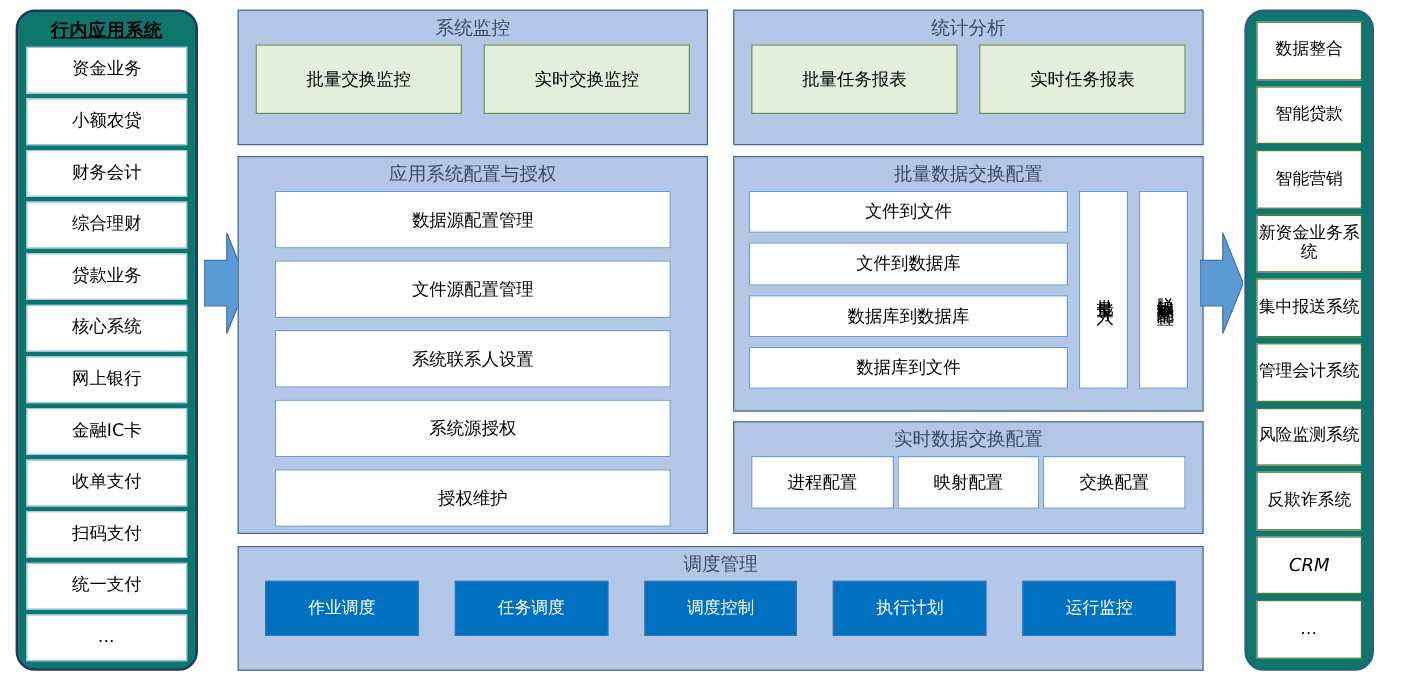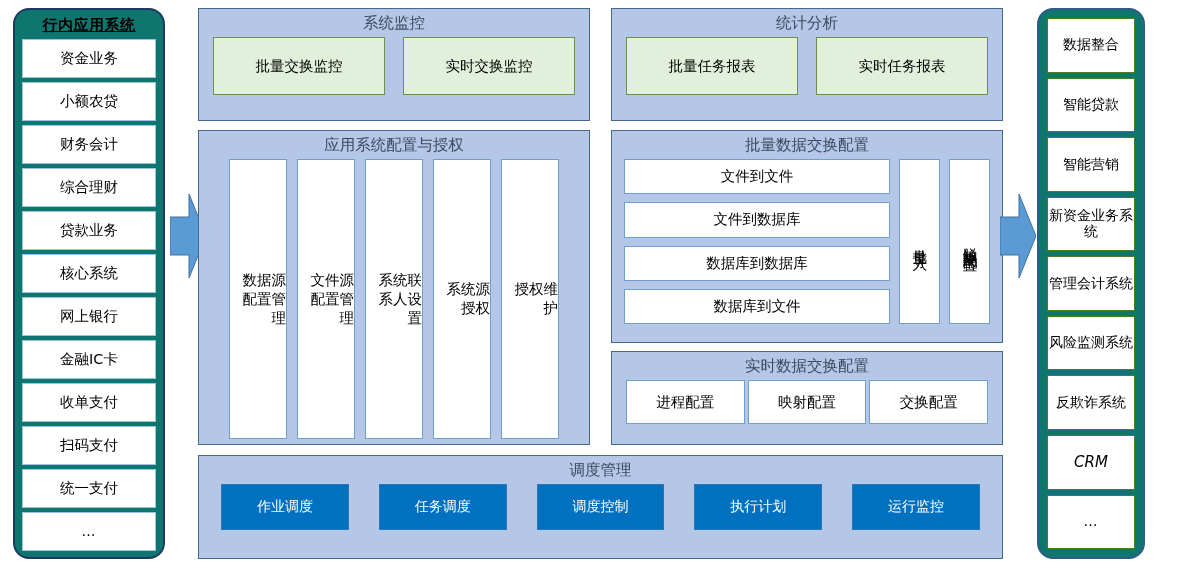--- a/index.html
+++ b/index.html
@@ -160,21 +160,21 @@
   #panel-sysmon { left: 0px;  top: 0px; width: 392px; height: 113px; }
   #panel-stats  { left: 413px; top: 0px; width: 392px; height: 113px; }
   #panel-sysmon .panel-body, #panel-stats .panel-body {
     padding: 0 14px; gap: 18px; height: 72px; align-items: flex-start;
   }
   #panel-sysmon .tile, #panel-stats .tile { flex: 1 1 0; height: 58px; }
 
   
   #panel-appcfg { left: 0px; top: 122px; width: 392px; height: 315px; }
   #panel-appcfg .panel-body {
-    flex-direction: row; padding: 0 30px; gap: 10px; height: 280px;
+    flex-direction: column; padding: 0 30px; gap: 10px; height: 280px;
   }
   #panel-appcfg .tile { flex: 1 1 0; }
 
   
   #panel-batch { left: 413px; top: 122px; width: 392px; height: 213px; }
   #panel-batch .panel-body {
     padding: 0 12px 10px 12px; gap: 9px; height: 175px;
   }
   #panel-batch .col-list {
     flex: 1 1 auto; display: flex; flex-direction: column; gap: 8px;
@@ -295,20 +295,21 @@
       <polygon points="0,27 19,27 19,4 36,46 19,88 19,65 0,65" fill="#5b9bd5" stroke="#41719c" stroke-width="1"></polygon>
     </svg>
   </div>
 
   <div class="side-panel" id="right-sidebar">
     <div class="side-list">
       <div class="side-item">数据整合</div>
       <div class="side-item">智能贷款</div>
       <div class="side-item">智能营销</div>
       <div class="side-item">新资金业务系统</div>
+      <div class="side-item">集中报送系统</div>
       <div class="side-item">管理会计系统</div>
       <div class="side-item">风险监测系统</div>
       <div class="side-item">反欺诈系统</div>
       <div class="side-item ital">CRM</div>
       <div class="side-item ellipsis">…</div>
     </div>
   </div>
 
 </div>
 

